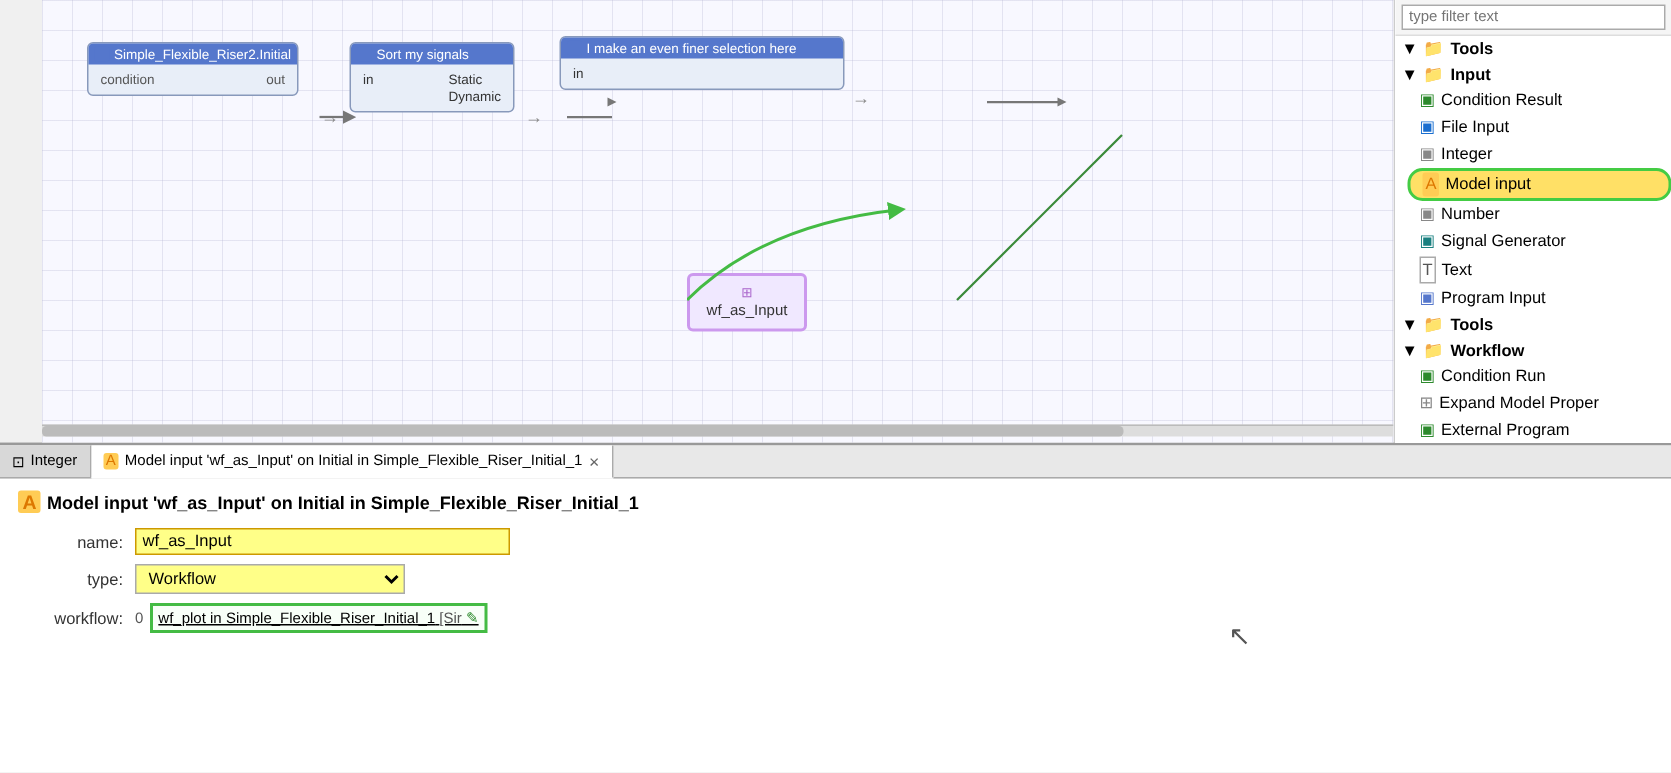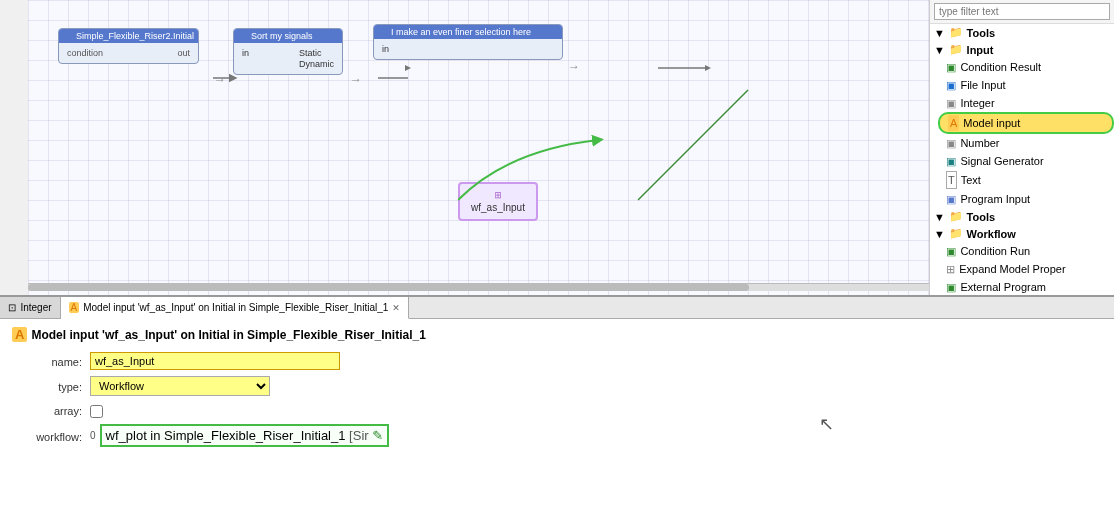--- a/index.html
+++ b/index.html
@@ -234,23 +234,24 @@
 
     .props-workflow-field {
       display: flex;
       align-items: center;
       gap: 4px;
     }
 
     .workflow-value {
       border: 1px solid #aaa;
       padding: 2px 4px;
-      font-size: 13px;
+      font-size: 10px;
       background: #fff;
       min-width: 200px;
+      text-decoration: underline;
     }
 
     .workflow-value.highlighted {
       border: 2px solid #44bb44;
       background: #f8fff8;
     }
   </style>
 </head>
 <body>
 
@@ -459,24 +460,20 @@
           <option>Workflow</option>
           <option>Condition</option>
           <option>File Input</option>
           <option>Integer</option>
           <option>Number</option>
           <option>Signal</option>
           <option>Text</option>
         </select>
       </div>
 
-      <div class="props-row">
-        <span class="props-label">array:</span>
-        <input type="checkbox" class="props-checkbox" style="">
-      </div>
 
       <div class="props-row">
         <span class="props-label">workflow:</span>
         <div class="props-workflow-field">
           <span style="font-size:10px; color:#555;">0</span>
           <div class="workflow-value highlighted">
             <span>wf_plot in Simple_Flexible_Riser_Initial_1</span>
             <span style="color:#555;"> [Sir</span>
             <span style="cursor:pointer; color:#2d8a2d;">✎</span>
           </div>

